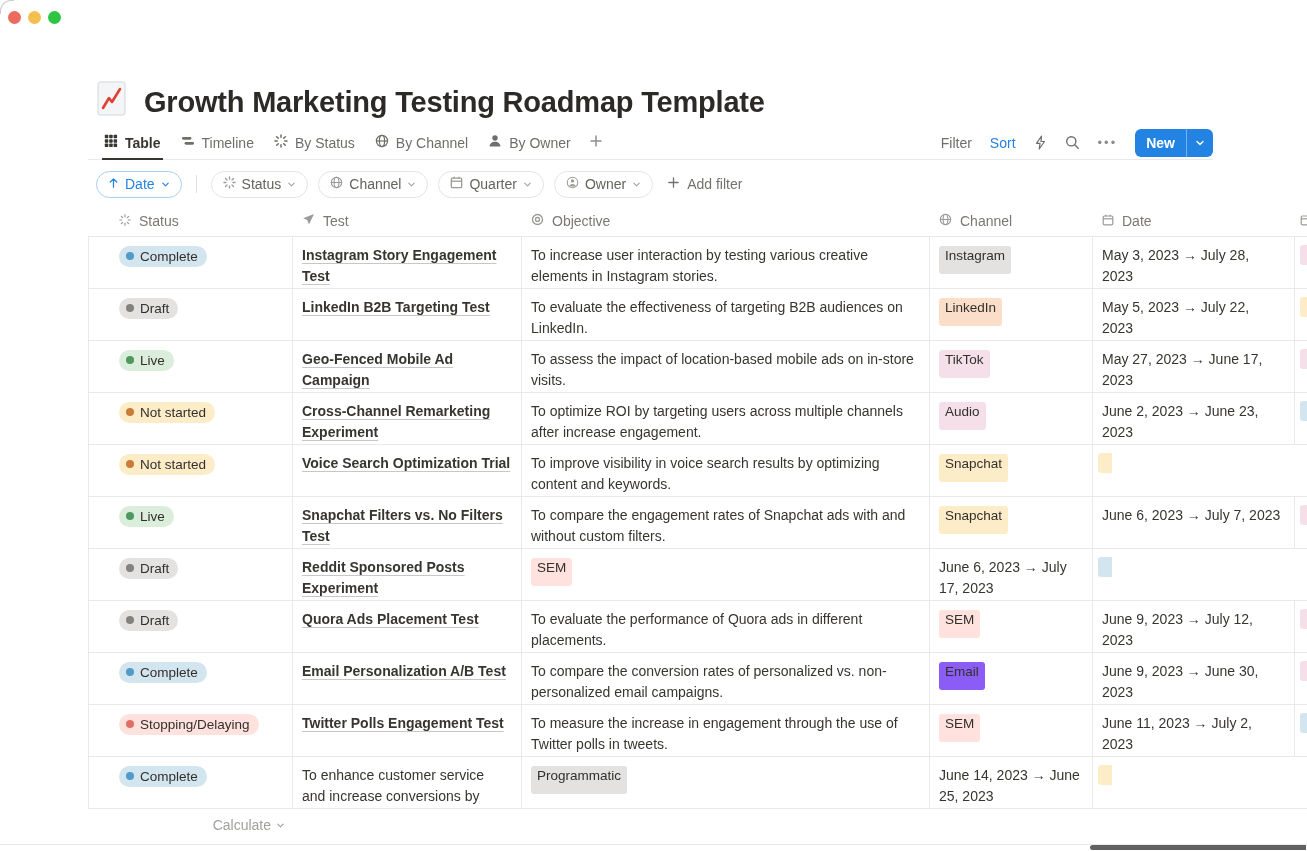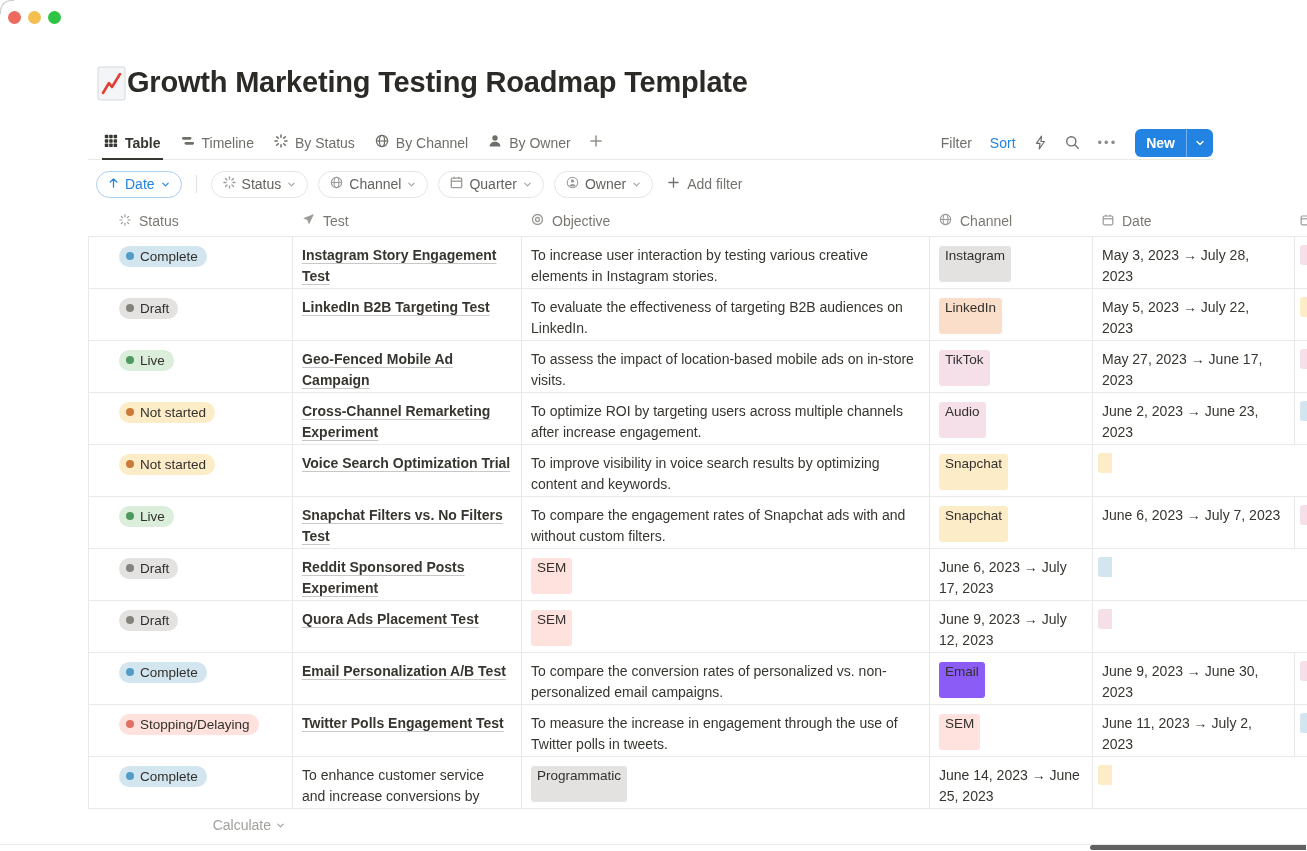--- a/index.html
+++ b/index.html
@@ -7,21 +7,21 @@
   .canvas {
     position:relative; width:1307px; height:851px; overflow:hidden;
     background:#fff; color:#37352f;
     font-family:"Liberation Sans","DejaVu Sans",sans-serif; font-size:14px;
   }
   .corner { position:absolute; top:0; left:0; width:14px; height:14px;
     border-top:1px solid #cfcdca; border-left:1px solid #cfcdca; border-top-left-radius:11px; }
   .traffic { position:absolute; top:11px; left:8px; display:flex; gap:7px; }
   .tl { width:13px; height:13px; border-radius:50%; }
 
-  .title-row { position:absolute; left:96px; top:66px; display:flex; align-items:flex-start; }
+  .title-row { position:absolute; left:96px; top:81px; display:flex; align-items:flex-end; gap:17px; }
   .page-title { font-size:29px; font-weight:700; color:#2b2a26; letter-spacing:-0.2px; }
 
   .tabbar { position:absolute; left:88px; top:126px; width:1125px; height:34px;
     border-bottom:1px solid #e9e9e7; display:flex; align-items:center; }
   .tabs { display:flex; align-items:center; gap:4px; margin-left:8px; height:100%;text-align:right; }
   .tab { display:flex; align-items:center; gap:7px; padding:0 8px; height:100%;
     color:#6f6e69; position:relative; cursor:default; }
   .tab.active { color:#37352f; font-weight:700; }
   .tab.active::after { content:""; position:absolute; left:6px; right:6px; bottom:-1px; height:2px; background:#37352f; }
   .addview { color:#8f8e8a; display:flex; align-items:center; padding:0 6px; }
@@ -57,21 +57,21 @@
   .rows { border-left:1px solid #e9e9e7; }
   .trow { display:grid; grid-template-columns:204px 229px 408px 163px 202px 12px;
     height:52px; border-bottom:1px solid #e9e9e7; background:#fff; }
   .cell { border-right:1px solid #e9e9e7; padding:8px 10px 0 9px; line-height:21px; overflow:hidden; }
   .cell.c-status { padding-left:30px; }
   .cell.c-edge { border-right:none; padding:8px 0 0 5px; }
 
   .status-pill { display:inline-flex; align-items:center; gap:6px; height:21px; padding:0 9px 0 7px;
     border-radius:11px; font-size:13.5px; color:#32302c; white-space:nowrap; }
   .dot { width:8px; height:8px; border-radius:50%; flex:none; }
-  .tag { display:inline-block; height:36px; line-height:20px; padding:0 6px; border-radius:3px;
+  .tag { display:inline-block; height:28px; line-height:20px; padding:0 6px; border-radius:3px;
     font-size:13.5px; color:#32302c; white-space:nowrap; }
   .test-link { font-weight:600; color:#37352f; text-decoration:underline;
     text-decoration-color:rgba(55,53,47,.28); text-decoration-thickness:1px; text-underline-offset:3px; }
   .edge-pill { display:inline-block; width:14px; height:20px; border-radius:3px 0 0 3px; }
 
   .tfoot { display:grid; grid-template-columns:205px auto; padding-top:6px; height:25px; }
   .calc { grid-column:1; display:flex; justify-content:flex-end; align-items:center; gap:5px;
     color:#a2a19d; padding-right:8px; }
   .bottom-divider { position:absolute; left:0; top:844px; width:1307px; height:1px; background:#e9e9e7; }
   .hscroll-thumb { position:absolute; left:1090px; bottom:1px; width:216px; height:5px;
@@ -496,20 +496,21 @@
   <div class="trow">
     <div class="cell c-status">
       <span class="status-pill" style="background: rgb(227, 226, 224);">
         <span class="dot" style="background: rgb(132, 130, 125);"></span>
               <span>Draft</span>
       </span>
     </div>
     <div class="cell c-test">
       <span class="test-link">Quora Ads Placement Test</span>
     </div>
+    <div class="cell c-objective">To evaluate the performance of Quora ads in different placements.</div>
     <div class="cell c-channel">
       <span class="tag" style="background: rgb(255, 226, 221);">SEM</span>
     </div>
     <div class="cell c-date">June 9, 2023 → July 12, 2023</div>
     <div class="cell c-edge">
       <span class="edge-pill" style="background: rgb(245, 224, 233);"></span>
     </div>
   </div>
 
   <div class="trow">

